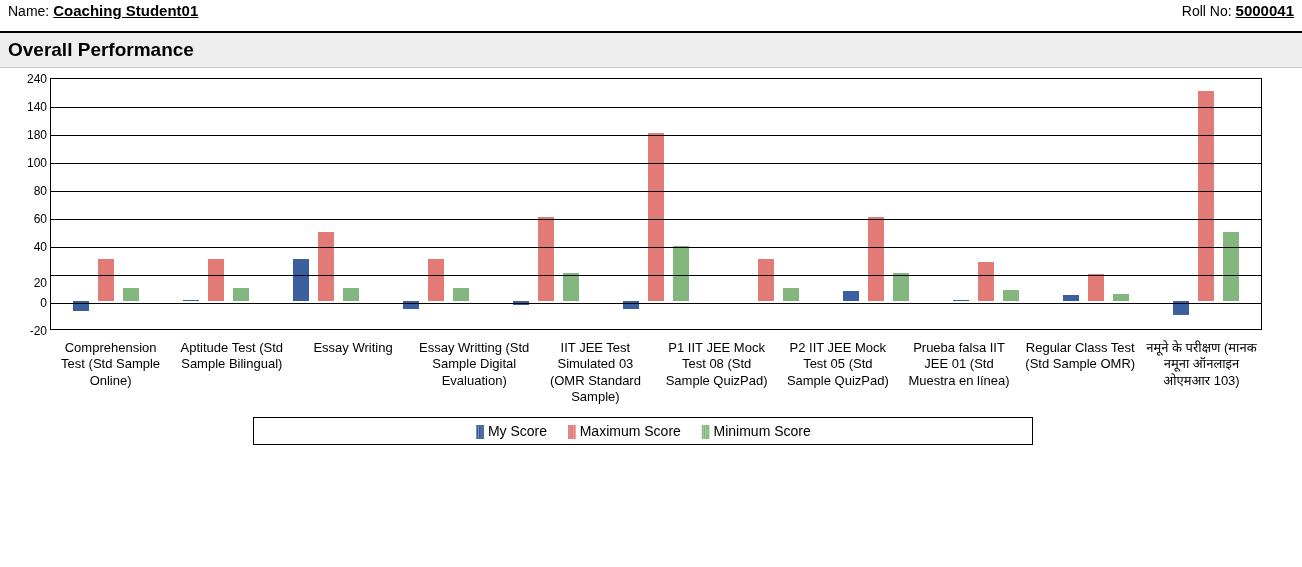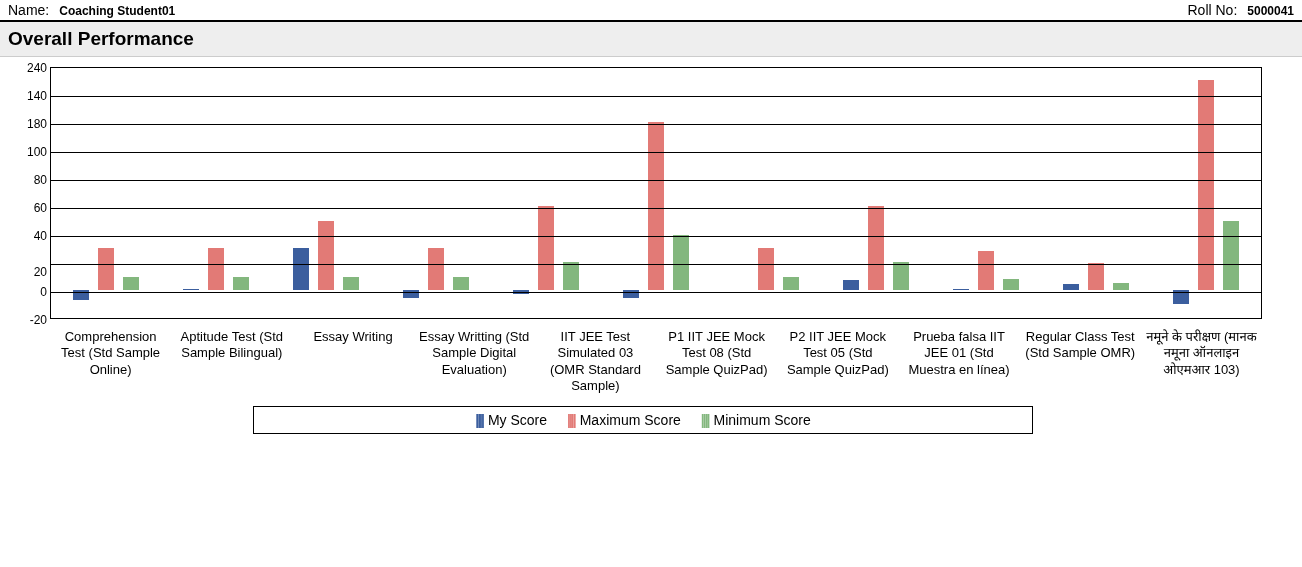--- a/index.html
+++ b/index.html
@@ -6,30 +6,31 @@
   body {
     margin: 0;
     padding: 0;
     font-family: Arial, Helvetica, sans-serif;
     background: #fff;
     width: 1302px;
   }
   .header-row {
     display: flex;
     align-items: baseline;
-    padding: 2px 8px 2px 8px;
+    padding: 2px 8px 12px 8px;
     border-bottom: 2px solid #000;
   }
   .header-row .lbl {
     font-size: 14px;
   }
   .header-row .val {
     font-weight: bold;
-    font-size: 12px;
-    margin-left: 10px;
+    font-size: 15px;
+    margin-left: 4px;
+    text-decoration: underline;
   }
   .header-row .spacer {
     flex: 1;
   }
   .section-title {
     font-size: 19px;
     font-weight: bold;
     padding: 6px 8px;
     background: #eeeeee;
     border-bottom: 1px solid #ccc;

